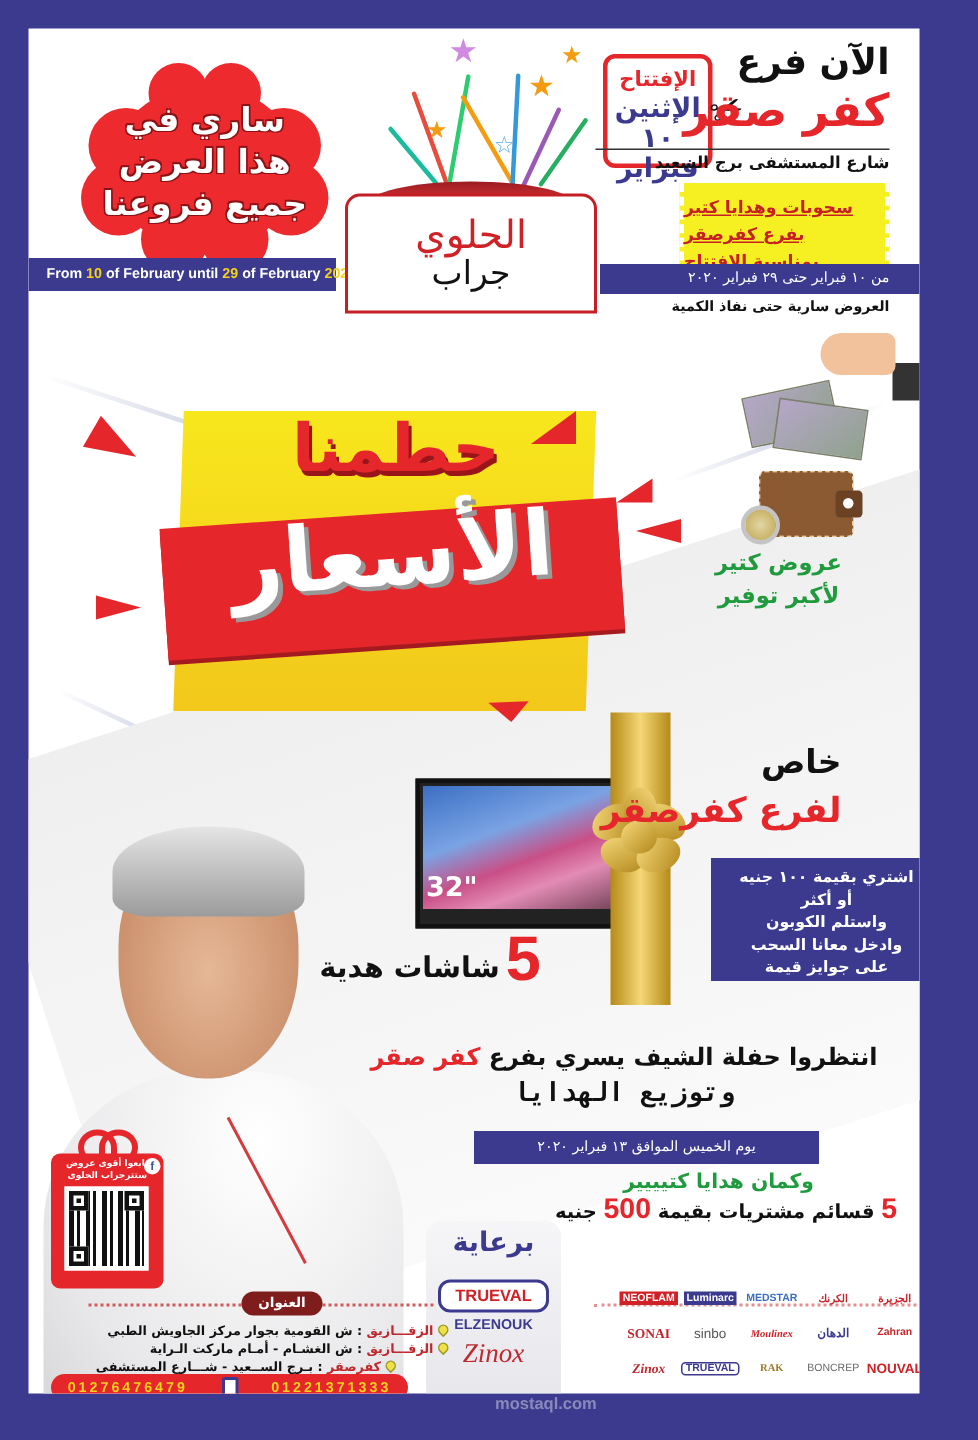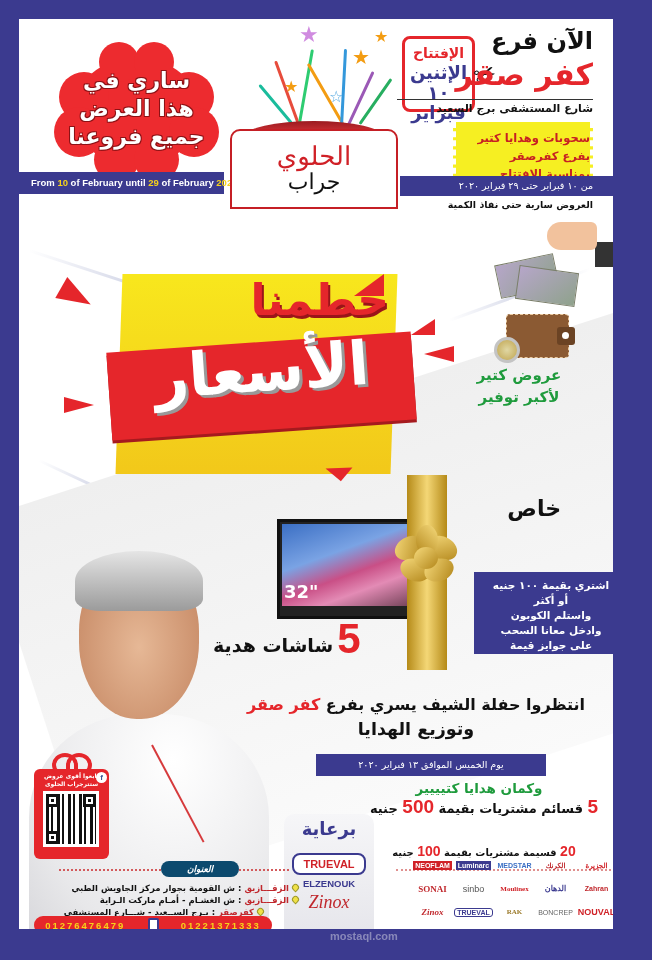--- a/index.html
+++ b/index.html
@@ -30,27 +30,27 @@
   .star { position: absolute; font-size: 16px; line-height: 1; }
 
   
   .tr-title1 { right: 20px; top: 8px; font-weight: bold; font-size: 24px; color: #111; }
   .tr-title2 { right: 20px; top: 38px; font-weight: bold; font-size: 30px; color: #e5262b; }
   .tr-addr { right: 20px; top: 80px; width: 196px; border-top: 1px solid #333; padding-top: 2px; font-size: 11px; font-weight: bold; color: #111; text-align: right; }
   .open-box { left: 383px; top: 17px; width: 73px; height: 76px; border: 3px solid #e5262b; border-radius: 8px; background: #fff; text-align: center; font-weight: bold; padding-top: 4px; }
   .open-box .l1 { color: #e5262b; font-size: 14px; line-height: 20px; }
   .open-box .l2 { color: #3b3a8f; font-size: 18px; line-height: 20px; }
   .scissors { left: 455px; top: 40px; font-size: 26px; color: #111; transform: rotate(-20deg); }
-  .yellow-box { right: 20px; top: 103px; width: 140px; height: 70px; background: #f6ef22; border-left: 3px dashed #fff; border-right: 3px dashed #fff; text-align: right; color: #c72023; font-weight: bold; font-size: 11.5px; line-height: 18px; padding-top: 7px; }
+  .yellow-box { right: 20px; top: 103px; width: 140px; height: 70px; background: #f6ef22; border-left: 3px dashed #fff; border-right: 3px dashed #fff; text-align: left; color: #c72023; font-weight: bold; font-size: 11.5px; line-height: 18px; padding-top: 7px; text-decoration: underline; }
   .date-bar-ar { right: 0; top: 157px; width: 213px; height: 20px; background: #3b3a8f; color: #fff; font-size: 9.5px; line-height: 20px; padding-right: 20px; text-align: right; }
   .quantity-note { right: 20px; top: 180px; font-size: 9.5px; font-weight: bold; color: #111; }
 
   
   .yellow-shape { left: 100px; top: 255px; width: 275px; height: 200px; background: linear-gradient(180deg,#f8e71d,#f2c81a); transform: skewX(-2deg); }
-  .head1 { left: 120px; top: 255px; width: 250px; font-weight: bold; font-size: 44px; color: #e5262b; text-shadow: 2px 3px 0 #9a1519; }
+  .head1 { left: 120px; top: 255px; width: 250px; text-align: center; font-weight: bold; font-size: 44px; color: #e5262b; text-shadow: 2px 3px 0 #9a1519; }
   .red-band { left: 90px; top: 323px; width: 305px; height: 88px; background: #e5262b; transform: rotate(-4deg); box-shadow: 0 3px 0 #a51a1e; }
   .head2 { left: 90px; top: 316px; width: 305px; text-align: center; font-weight: bold; font-size: 60px; color: #fff; text-shadow: 3px 3px 0 #999; transform: rotate(-4deg); }
   .tri { position: absolute; width: 0; height: 0; border-style: solid; }
   .wallet-area { left: 450px; top: 200px; width: 125px; height: 130px; }
   .bill { position: absolute; width: 60px; height: 34px; background: linear-gradient(135deg,#b6a6c9,#8fa28c); border: 1px solid #7a7e6a; }
   .wallet { position: absolute; left: 37px; top: 95px; width: 63px; height: 44px; background: #8b5a33; border-radius: 4px; border: 1px dashed #e8c89e; }
   .wallet-clasp { position: absolute; left: 88px; top: 108px; width: 18px; height: 18px; background: #6b4324; border-radius: 3px; }
   .wallet-clasp::after { content: ""; position: absolute; left: 5px; top: 5px; width: 7px; height: 7px; border-radius: 50%; background: #fff; }
   .coin { position: absolute; left: 25px; top: 118px; width: 26px; height: 26px; border-radius: 50%; background: radial-gradient(#e0d7a4,#c0a44e); border: 3px solid #c4c4c4; }
   .cuff { position: absolute; left: 576px; top: 223px; width: 36px; height: 25px; background: #333; }
@@ -76,21 +76,21 @@
 
   
   .chef { left: 20px; top: 520px; width: 220px; height: 380px; }
   .chef-jacket { position: absolute; left: -10px; top: 175px; width: 240px; height: 230px; background: radial-gradient(ellipse at 60% 20%,#ffffff,#e8e8ea 70%,#d6d6da); border-radius: 45% 45% 0 0; }
   .chef-head { position: absolute; left: 40px; top: 20px; width: 120px; height: 160px; background: radial-gradient(ellipse at 50% 55%,#e6b896,#c98d69 80%); border-radius: 45% 45% 48% 48%; }
   .chef-hair { position: absolute; left: 36px; top: 12px; width: 128px; height: 60px; background: linear-gradient(180deg,#e5e5e5,#9b9b9b); border-radius: 50% 50% 20% 20%; }
   .chef-pipe { position: absolute; left: 112px; top: 206px; width: 2px; height: 110px; background: #d63a3c; transform: rotate(-28deg); transform-origin: top; }
 
   .party-line1 { left: 200px; top: 676px; width: 394px; text-align: center; font-weight: bold; font-size: 16px; color: #111; white-space: nowrap; }
   .party-line1 .red { color: #e5262b; }
-  .party-line2 { left: 200px; top: 700px; width: 394px; text-align: center; font-weight: bold; font-size: 17.5px; color: #111; }
+  .party-line2 { left: 200px; top: 700px; width: 394px; text-align: center; font-weight: bold; font-size: 17.5px; color: #111; font-family: Liberation Mono, monospace; }
   .party-date { left: 297px; top: 735px; width: 230px; height: 22px; background: #3b3a8f; color: #fff; font-size: 9.5px; text-align: center; line-height: 22px; }
 
   .gifts-title { left: 295px; top: 761px; width: 330px; text-align: center; color: #1f9b3d; font-weight: bold; font-size: 13.5px; }
   .gift-line { position: absolute; left: 300px; width: 330px; text-align: center; font-weight: bold; color: #111; white-space: nowrap; }
   .gift-line .num { color: #e5262b; font-family: "Liberation Sans", sans-serif; }
   .dash-line { left: 377px; top: 850px; width: 223px; border-top: 2px dotted #e0908f; }
 
   
   .sponsor { left: 265px; top: 795px; width: 90px; height: 115px; background: linear-gradient(180deg,#f6f6f8,#e7e7ec); border-radius: 10px 10px 0 0; }
   .sponsor-title { position: absolute; left: 0; top: 4px; width: 90px; text-align: center; color: #3b3a8f; font-weight: bold; font-size: 18px; }
@@ -108,21 +108,21 @@
   .gift-bow::before, .gift-bow::after { content: ""; position: absolute; top: 0; width: 18px; height: 16px; border: 4px solid #e5262b; border-radius: 50% 50% 10% 50%; }
   .gift-bow::before { left: 0; } .gift-bow::after { right: 0; transform: scaleX(-1); }
   .gift-caption { position: absolute; left: 2px; top: 3px; width: 71px; color: #fff; font-size: 6px; text-align: center; line-height: 8px; font-weight: bold; }
   .fb { position: absolute; right: 2px; top: 3px; width: 11px; height: 11px; border-radius: 50%; background: #fff; color: #3b5998; font-size: 8px; line-height: 11px; text-align: center; font-weight: bold; font-family: "Liberation Sans", sans-serif; }
   .qr { position: absolute; left: 9px; top: 22px; width: 56px; height: 56px; background:
     repeating-linear-gradient(90deg,#111 0 3px,#fff 3px 5px,#111 5px 7px,#fff 7px 11px),
     #fff; border: 3px solid #fff; }
   .qr-corner { position: absolute; width: 13px; height: 13px; border: 3px solid #111; background: #fff; }
   .qr-corner::after { content: ""; position: absolute; left: 2px; top: 2px; width: 3px; height: 3px; background: #111; }
 
-  .addr-title { left: 142px; top: 842px; width: 78px; height: 16px; background: #0c4a6e; border-radius: 8px; color: #fff; font-size: 9px; text-align: center; line-height: 16px; font-weight: bold; font-style: italic; }
+  .addr-title { left: 142px; top: 842px; width: 54px; height: 16px; background: #7f1d1d; border-radius: 8px; color: #fff; font-size: 9px; text-align: center; line-height: 16px; font-weight: bold; }
   .addr-dots { left: 40px; top: 850px; width: 230px; border-top: 2px dotted #d35a5c; }
   .addr-line { position: absolute; left: 40px; width: 240px; text-align: right; font-size: 8.5px; font-weight: bold; color: #111; white-space: nowrap; line-height: 12px; }
   .addr-line .city { color: #c0282d; }
   .pin { display: inline-block; width: 7px; height: 7px; border-radius: 50% 50% 50% 0; background: #f0e148; border: 1px solid #9e9a2a; margin-left: 3px; transform: rotate(-45deg); }
   .phone-bar { left: 15px; top: 897px; width: 238px; height: 18px; background: #e5262b; border-radius: 9px; display: flex; align-items: center; justify-content: space-around; color: #f6d21a; font-family: "Liberation Sans", sans-serif; font-weight: bold; font-size: 9.5px; letter-spacing: 2px; }
   .phone-icon { width: 11px; height: 14px; background: #fff; border: 2px solid #3b3a8f; border-radius: 2px; position: relative; }
   .watermark { left: 330px; top: 930px; color: rgba(200,200,220,0.55); font-family: "Liberation Sans", sans-serif; font-weight: bold; font-size: 11px; }
 </style>
 </head>
 <body>
@@ -238,20 +238,21 @@
   <div class="abs bow">
     <div class="bow-petal" style="left:0;top:8px;transform:rotate(-30deg);"></div>
     <div class="bow-petal" style="left:34px;top:8px;transform:rotate(30deg);"></div>
     <div class="bow-petal" style="left:6px;top:30px;transform:rotate(20deg);"></div>
     <div class="bow-petal" style="left:30px;top:30px;transform:rotate(-20deg);"></div>
     <div class="bow-petal" style="left:18px;top:0;transform:rotate(90deg);"></div>
     <div class="bow-petal" style="left:20px;top:18px;width:24px;height:22px;"></div>
   </div>
 
   <div class="abs special1 rtl">خاص</div>
+  <div class="abs special2 rtl">لفرع كفرصقر</div>
   <div class="abs coupon-box rtl">
     <div>اشتري بقيمة ١٠٠ جنيه</div>
     <div>أو أكثر</div>
     <div>واستلم الكوبون</div>
     <div>وادخل معانا السحب</div>
     <div>على جوايز قيمة</div>
   </div>
 
   <div class="abs five-tv">
     <span style="padding-bottom:3px;">شاشات هدية</span>
@@ -260,42 +261,39 @@
 
   <div class="abs party-line1 rtl">
     <span>انتظروا حفلة الشيف يسري بفرع </span><span class="red">كفر صقر</span>
   </div>
   <div class="abs party-line2 rtl">وتوزيع الهدايا</div>
   <div class="abs party-date rtl">يوم الخميس الموافق ١٣ فبراير ٢٠٢٠</div>
 
   <div class="abs gifts-title rtl">وكمان هدايا كتيييير</div>
   <div class="gift-line rtl" style="top:777px;font-size:13px;">
     <span class="num" style="font-size:19px;">5</span><span> قسائم مشتريات بقيمة </span><span class="num" style="font-size:19px;">500</span><span> جنيه</span>
-  </div>
-  <div class="gift-line rtl" style="top:824px;font-size:10px;">
-    <span class="num" style="font-size:14px;">20</span><span> قسيمة مشتريات بقيمة </span><span class="num" style="font-size:14px;">100</span><span> جنيه</span>
   </div>
   <div class="abs dash-line"></div>
 
   <div class="abs sponsor">
     <div class="sponsor-title rtl">برعاية</div>
     <div class="sp-trueval">TRUEVAL</div>
     <div class="sp-elz">ELZENOUK</div>
     <div class="sp-zinox">Zinox</div>
   </div>
 
   <div class="abs brands">
     <div class="brand" style="color:#d02127;background:#d02127;color:#fff;padding:1px 2px;">NEOFLAM</div>
     <div class="brand" style="background:#3b3a8f;color:#fff;padding:1px 2px;">Luminarc</div>
     <div class="brand" style="color:#3b6fc4;">MEDSTAR</div>
     <div class="brand" style="color:#c0282d;">الكرنك</div>
     <div class="brand" style="color:#d02127;">الجزيرة</div>
     <div class="brand" style="color:#c0282d;font-family:'Liberation Serif',serif;font-size:9px;">SONAI</div>
     <div class="brand" style="color:#555;font-weight:normal;font-size:9px;">sinbo</div>
-    <div class="brand" style="color:#d02127;font-family:'Liberation Serif',serif;">Moulinex</div>
+    <div class="brand" style="color:#d02127;font-family:'Liberation Serif',serif;font-style:italic;">Moulinex</div>
     <div class="brand" style="color:#3b3a8f;font-size:8px;">الدهان</div>
     <div class="brand" style="color:#c0282d;">Zahran</div>
     <div class="brand" style="color:#c0282d;font-family:'Liberation Serif',serif;font-style:italic;font-size:9px;">Zinox</div>
     <div class="brand" style="color:#3b3a8f;border:1px solid #3b3a8f;border-radius:3px;padding:0 2px;">TRUEVAL</div>
     <div class="brand" style="color:#9b7a2a;font-family:'Liberation Serif',serif;">RAK</div>
     <div class="brand" style="color:#666;font-weight:normal;">BONCREP</div>
     <div class="brand" style="color:#d02127;font-size:9px;">NOUVAL</div>
   </div>
 
   <div class="abs gift-box">

